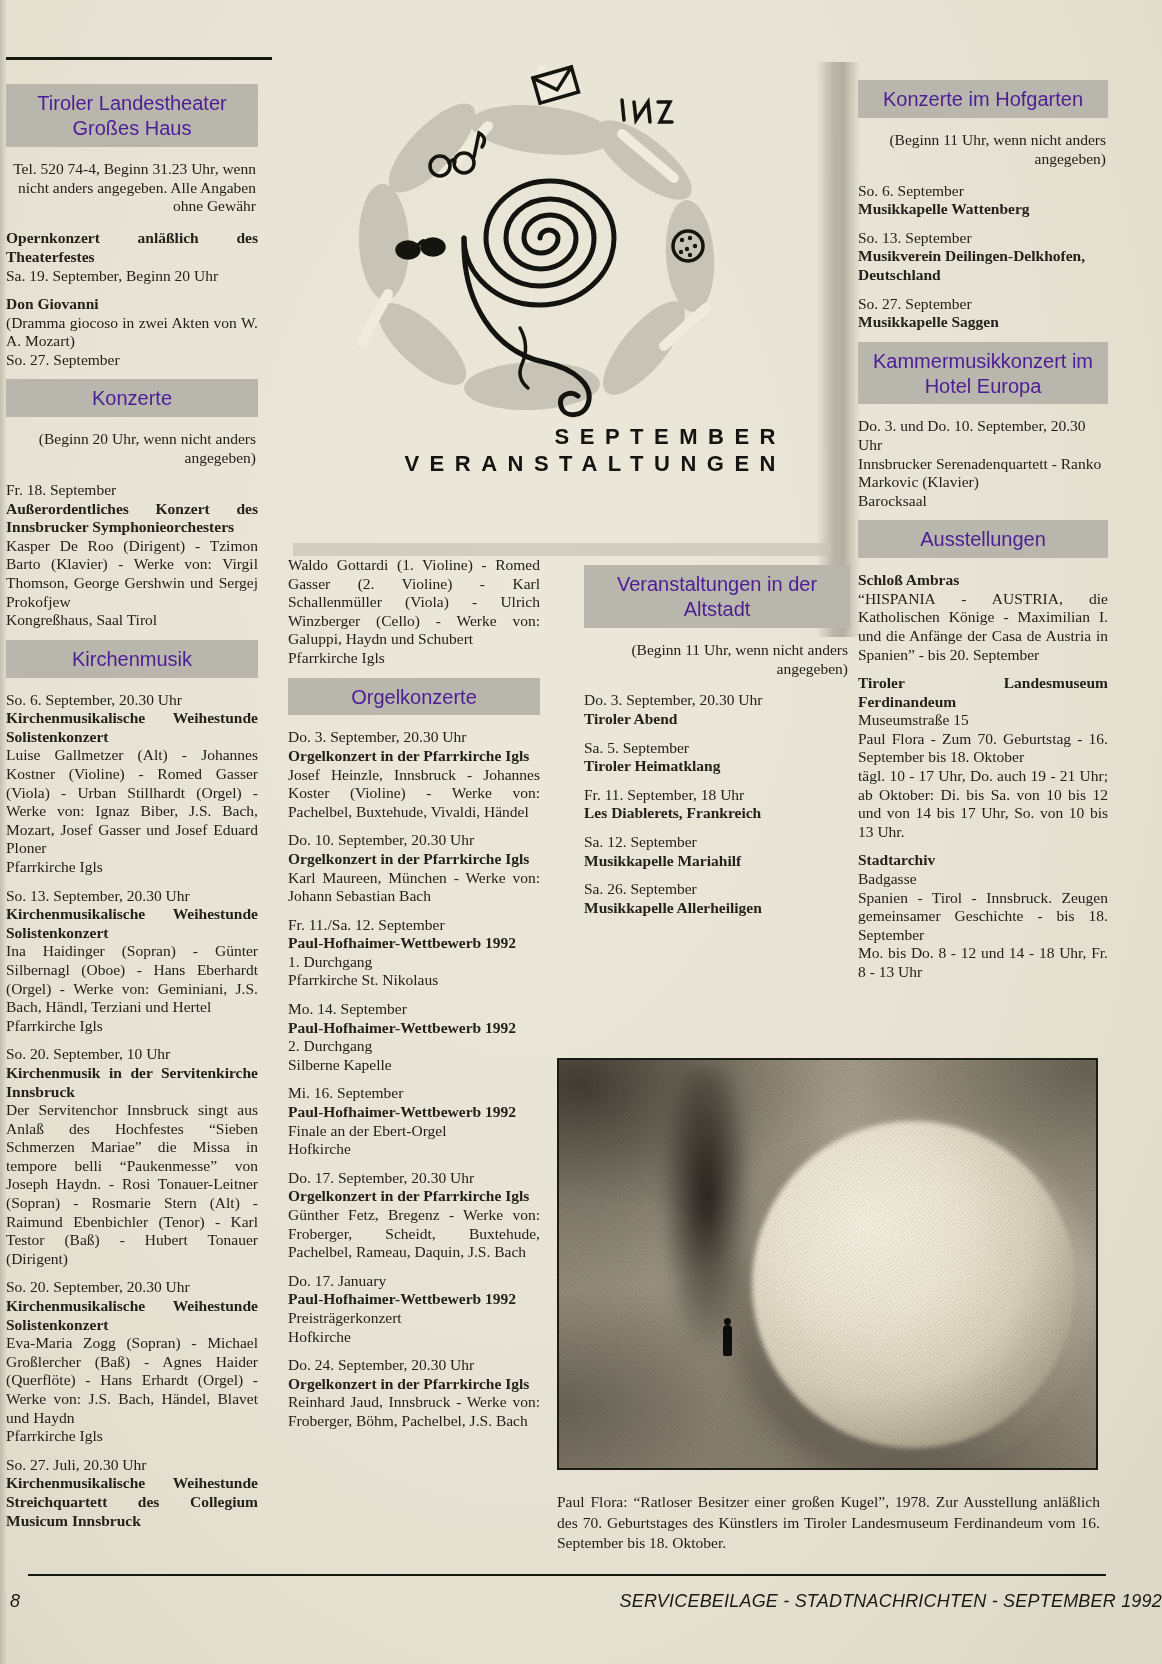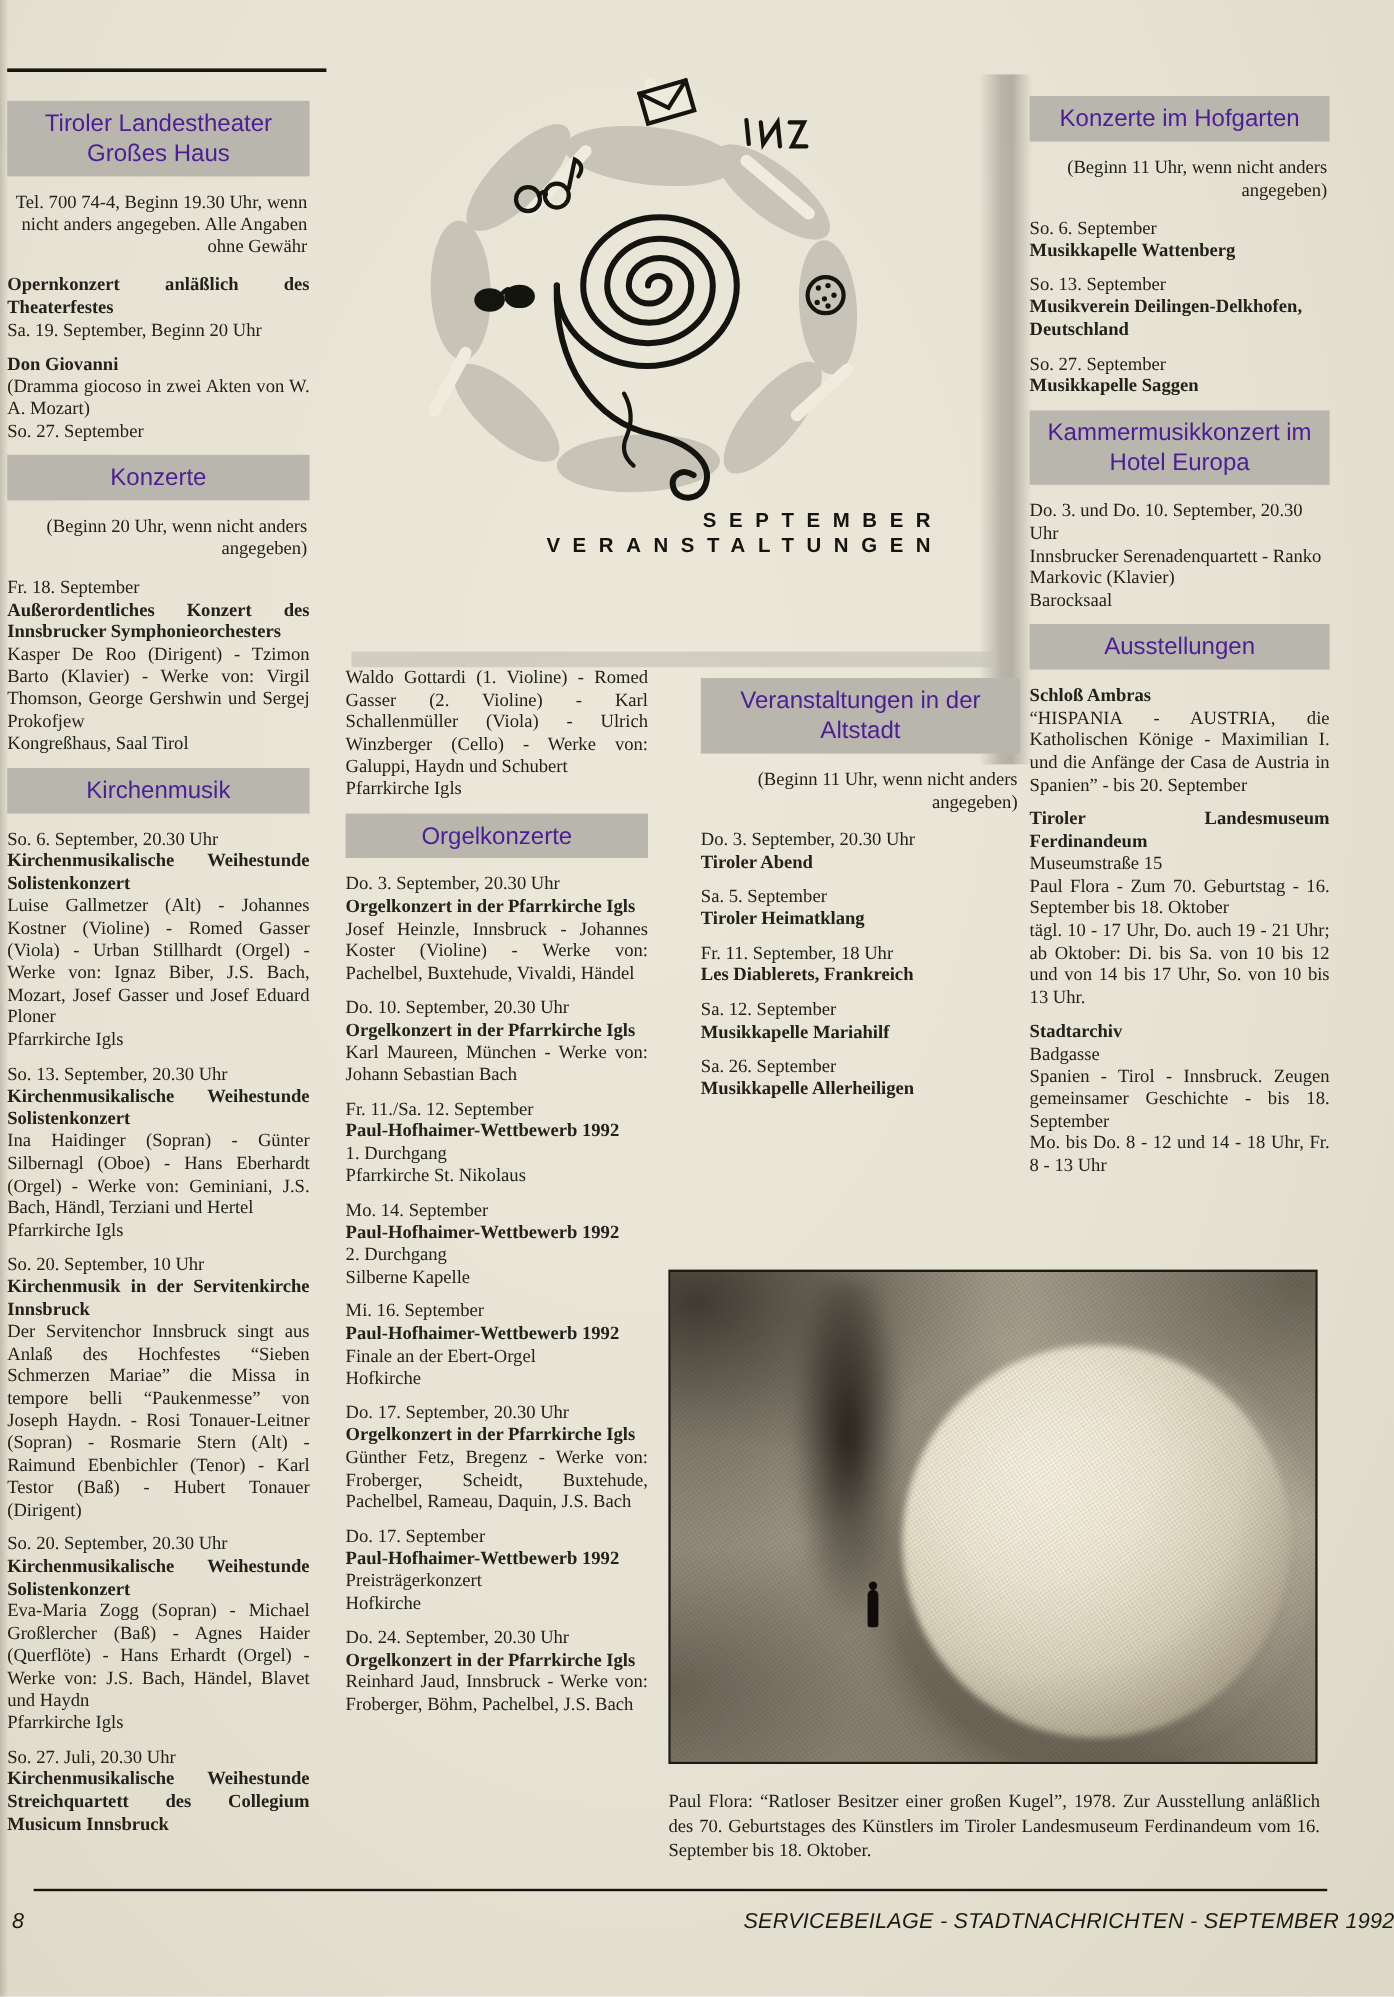--- a/index.html
+++ b/index.html
@@ -31,21 +31,21 @@
   }
   .intro { text-align: right; font-size: 15.5px; line-height: 1.22; margin: 0 2px 13px; }
   .ev { font-size: 15.5px; line-height: 1.2; margin-bottom: 10px; }
   .ln { min-height: 0; }
   .b { font-weight: 700; }
   .just { text-align: justify; }
 
   .art { left: 292px; top: 56px; width: 500px; height: 366px; }
   .masthead {
     left: 292px; top: 423px; width: 494px; text-align: right;
-    font-family: "Liberation Sans", sans-serif; font-weight: 700; font-size: 17px;
+    font-family: "Liberation Sans", sans-serif; font-weight: 700; font-size: 22px;
     letter-spacing: 10.5px; line-height: 1.24; color: #14130f;
   }
 
   .flora {
     left: 557px; top: 1058px; width: 541px; height: 412px;
     border: 2px solid #1b1b16; overflow: hidden;
     background:
       radial-gradient(circle at 67% 57%, rgba(246,241,228,0.95) 0%, rgba(238,232,215,0.88) 18%, rgba(224,217,197,0.5) 30%, rgba(224,217,197,0) 43%),
       radial-gradient(ellipse at 4% 6%, rgba(26,22,16,0.72) 0%, rgba(26,22,16,0) 38%),
       radial-gradient(ellipse at 98% 2%, rgba(32,28,20,0.5) 0%, rgba(32,28,20,0) 35%),
@@ -154,21 +154,21 @@
   <div class="abs masthead">
     <div>SEPTEMBER</div>
     <div>VERANSTALTUNGEN</div>
   </div>
 
   <section class="col" id="col1">
     <div class="hbox">
       <div>Tiroler Landestheater</div>
       <div>Großes Haus</div>
     </div>
-    <div class="intro">Tel. 700 74-4, Beginn 19.30 Uhr, wenn nicht anders angegeben. Alle Angaben ohne Gewähr</div>
+    <div class="intro">Tel. 520 74-4, Beginn 31.23 Uhr, wenn nicht anders angegeben. Alle Angaben ohne Gewähr</div>
     <div class="ev">
       <div class="ln b just">Opernkonzert anläßlich des Theaterfestes</div>
       <div class="ln">Sa. 19. September, Beginn 20 Uhr</div>
     </div>
     <div class="ev">
       <div class="ln b">Don Giovanni</div>
       <div class="ln just">(Dramma giocoso in zwei Akten von W. A. Mozart)</div>
       <div class="ln">So. 27. September</div>
     </div>
 
@@ -252,21 +252,21 @@
       <div class="ln b just">Paul-Hofhaimer-Wettbewerb 1992</div>
       <div class="ln">Finale an der Ebert-Orgel</div>
       <div class="ln">Hofkirche</div>
     </div>
     <div class="ev">
       <div class="ln">Do. 17. September, 20.30 Uhr</div>
       <div class="ln b just">Orgelkonzert in der Pfarrkirche Igls</div>
       <div class="ln just">Günther Fetz, Bregenz - Werke von: Froberger, Scheidt, Buxtehude, Pachelbel, Rameau, Daquin, J.S. Bach</div>
     </div>
     <div class="ev">
-      <div class="ln">Do. 17. September</div>
+      <div class="ln">Do. 17. January</div>
       <div class="ln b just">Paul-Hofhaimer-Wettbewerb 1992</div>
       <div class="ln">Preisträgerkonzert</div>
       <div class="ln">Hofkirche</div>
     </div>
     <div class="ev">
       <div class="ln">Do. 24. September, 20.30 Uhr</div>
       <div class="ln b just">Orgelkonzert in der Pfarrkirche Igls</div>
       <div class="ln just">Reinhard Jaud, Innsbruck - Werke von: Froberger, Böhm, Pachelbel, J.S. Bach</div>
     </div>
   </section>

